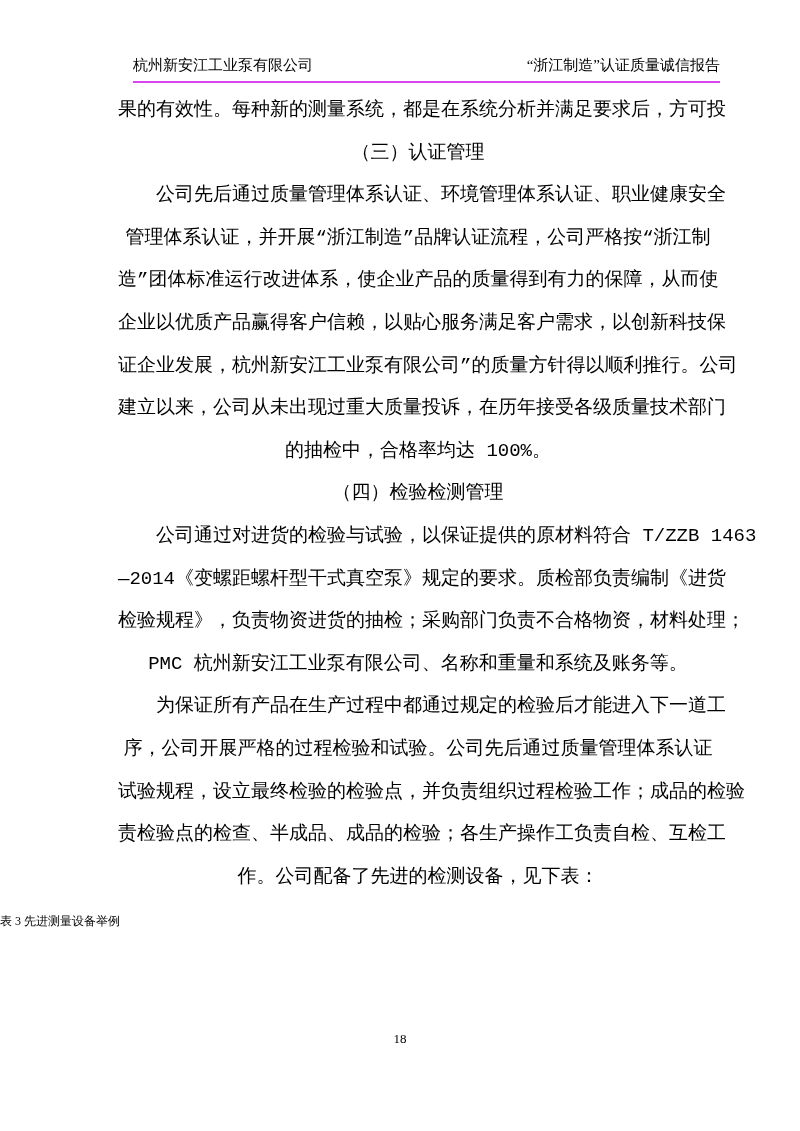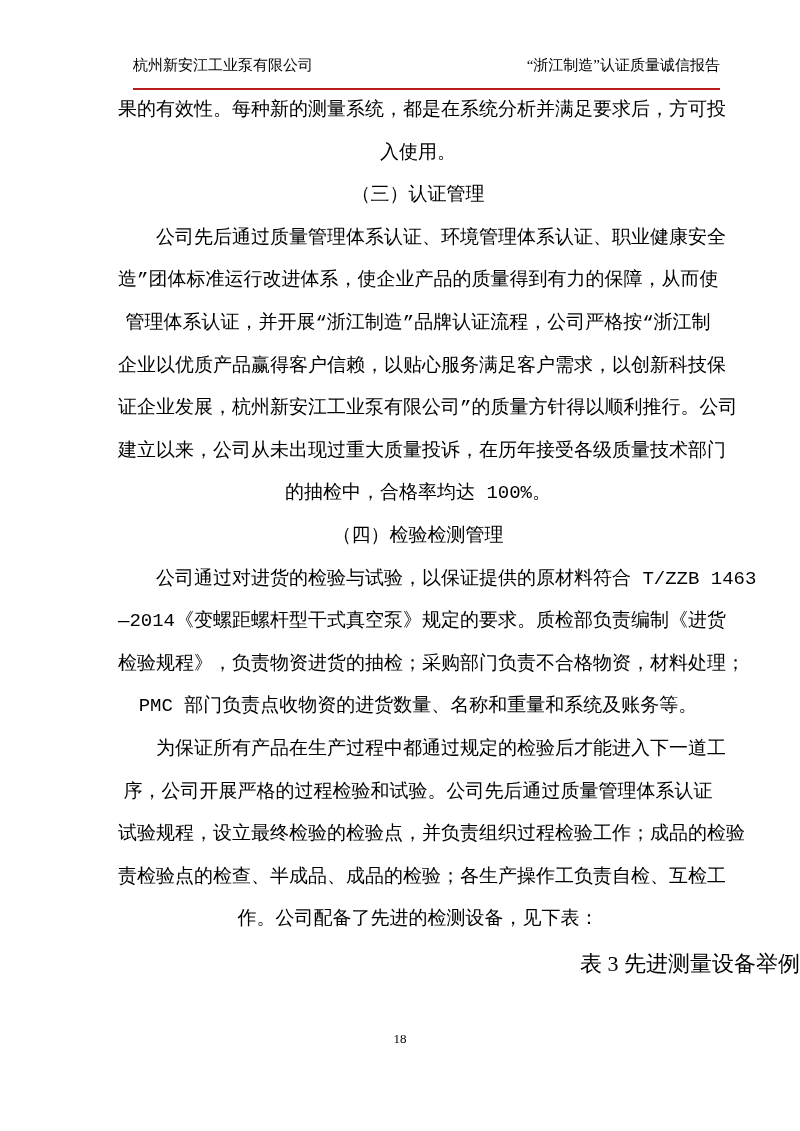--- a/index.html
+++ b/index.html
@@ -17,22 +17,22 @@
     overflow: hidden;
   }
   .header {
     position: absolute;
     left: 133px;
     right: 80px;
     top: 57px;
     display: flex;
     justify-content: space-between;
     align-items: flex-end;
-    border-bottom: 2px solid #b91c1c;
-    padding-bottom: 14px;
+    border-bottom: 2px solid #d946ef;
+    padding-bottom: 7px;
     font-size: 15px;
     line-height: 17px;
     white-space: nowrap;
   }
   .header .right {
     font-weight: normal;
   }
   .content {
     position: absolute;
     left: 118px;
@@ -45,23 +45,23 @@
     white-space: nowrap;
     text-align: center;
     font-family: Liberation Mono, monospace;
   }
   .indent {
     padding-left: 38px;
   }
   .caption {
     width: 800px;
     margin-left: -118px;
-    text-align: right;
+    text-align: left;
     white-space: nowrap;
-    font-size: 22px;
+    font-size: 12px;
     line-height: 42.6px;
     margin-top: 2px;
   }
   .footer {
     position: absolute;
     top: 1031px;
     left: 0;
     width: 800px;
     text-align: center;
     font-size: 13px;
@@ -75,42 +75,41 @@
 
   <div class="header">
     <span class="left">杭州新安江工业泵有限公司</span>
     <span class="right">“浙江制造”认证质量诚信报告</span>
   </div>
 
   <div class="content">
 
     <div>
       <div class="line">果的有效性。每种新的测量系统，都是在系统分析并满足要求后，方可投</div>
-      <div class="line">入使用。</div>
     </div>
 
     <div class="line">（三）认证管理</div>
 
     <div>
       <div class="line indent">公司先后通过质量管理体系认证、环境管理体系认证、职业健康安全</div>
+      <div class="line">管理体系认证，并开展“浙江制造”品牌认证流程，公司严格按“浙江制</div>
       <div class="line">造”团体标准运行改进体系，使企业产品的质量得到有力的保障，从而使</div>
-      <div class="line">管理体系认证，并开展“浙江制造”品牌认证流程，公司严格按“浙江制</div>
       <div class="line">企业以优质产品赢得客户信赖，以贴心服务满足客户需求，以创新科技保</div>
       <div class="line">证企业发展，杭州新安江工业泵有限公司”的质量方针得以顺利推行。公司</div>
       <div class="line">建立以来，公司从未出现过重大质量投诉，在历年接受各级质量技术部门</div>
       <div class="line">的抽检中，合格率均达 100%。</div>
     </div>
 
     <div class="line">（四）检验检测管理</div>
 
     <div>
       <div class="line indent">公司通过对进货的检验与试验，以保证提供的原材料符合 T/ZZB 1463</div>
       <div class="line">—2014《变螺距螺杆型干式真空泵》规定的要求。质检部负责编制《进货</div>
       <div class="line">检验规程》，负责物资进货的抽检；采购部门负责不合格物资，材料处理；</div>
-      <div class="line">PMC 部门负责点收物资的进货数量、名称和重量和系统及账务等。</div>
+      <div class="line">PMC 杭州新安江工业泵有限公司、名称和重量和系统及账务等。</div>
     </div>
 
     <div>
       <div class="line indent">为保证所有产品在生产过程中都通过规定的检验后才能进入下一道工</div>
       <div class="line">序，公司开展严格的过程检验和试验。公司先后通过质量管理体系认证</div>
       <div class="line">试验规程，设立最终检验的检验点，并负责组织过程检验工作；成品的检验</div>
       <div class="line">责检验点的检查、半成品、成品的检验；各生产操作工负责自检、互检工</div>
       <div class="line">作。公司配备了先进的检测设备，见下表：</div>
     </div>
 

